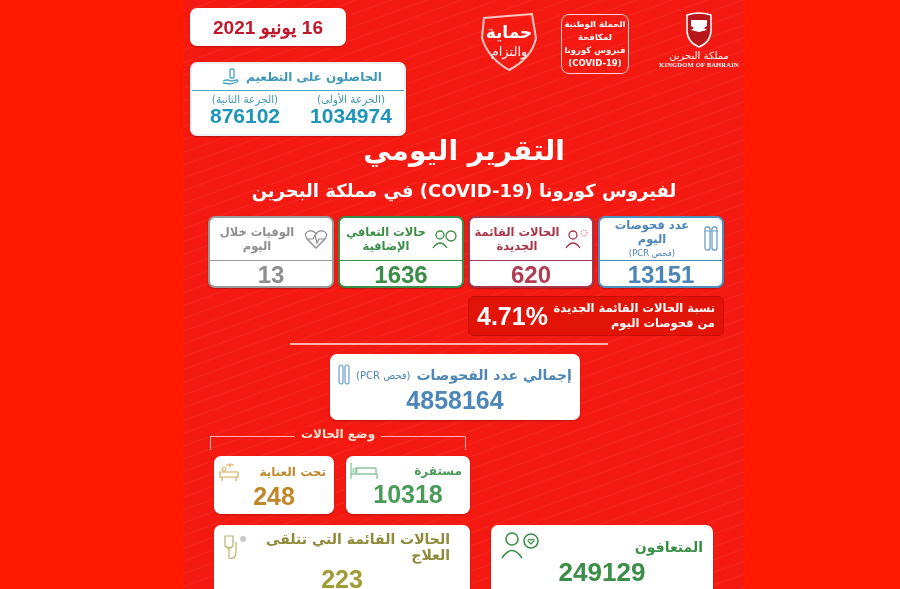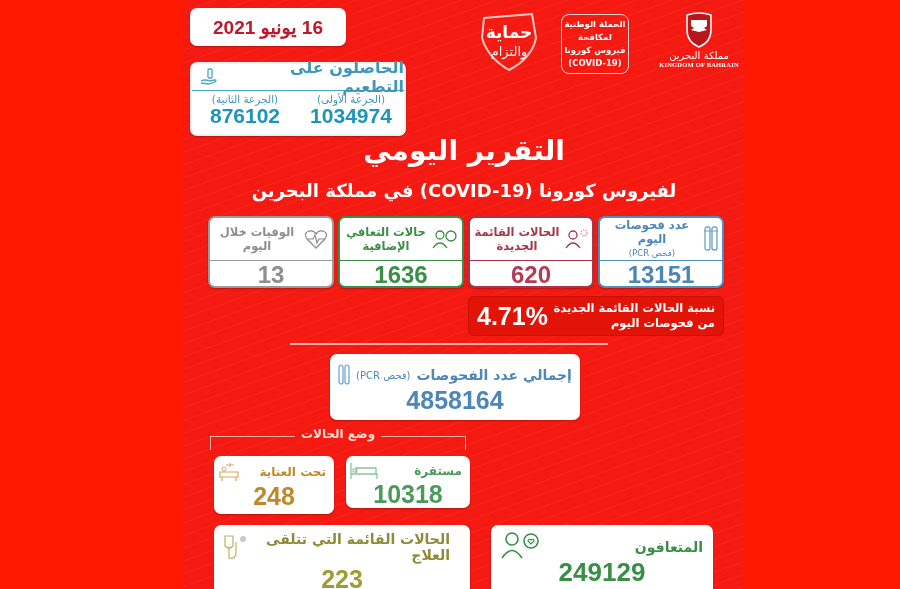--- a/index.html
+++ b/index.html
@@ -22,21 +22,21 @@
     }
     .ar { direction: rtl; }
     .num { font-family: "Liberation Sans", sans-serif; font-weight: bold; text-align: center; }
 
     
     .date-card { left: 6px; top: 8px; width: 156px; height: 38px; display:flex; align-items:center; justify-content:center; }
     .date-card span { color: #c0182a; font-weight: bold; font-size: 19px; font-family: "Liberation Sans", sans-serif; direction: rtl; }
 
     
     .vax { left: 6px; top: 62px; width: 216px; height: 74px; border: 2px solid #eaf1f4; }
-    .vax .head { height: 27px; border-bottom: 1.5px solid #4aa5c4; display:flex; align-items:center; justify-content:center; gap:6px; color:#3e97b8; font-size:16px; font-weight:bold;padding-left:8px; }
+    .vax .head { height: 27px; border-bottom: 1.5px solid #4aa5c4; display:flex; align-items:center; justify-content:center; gap:6px; color:#3e97b8; font-size:12px; font-weight:bold;padding-left:8px; }
     .vax .cols { display:flex; direction: rtl; }
     .vax .col { flex:1; text-align:center; }
     .vax .col .lbl { color:#3e97b8; font-size:10.5px; margin-top:2px; }
     .vax .col .val { color:#1d95bb; font-size:21px; line-height:22px; }
 
     
     .himaya { left: 290px; top: 12px; width: 70px; height: 60px; }
     .campaign { left: 377px; top: 14px; width: 68px; height: 60px; border: 1.5px solid #ffd1cc; border-radius: 8px; color:#fff; font-size:8.5px; font-weight:bold; text-align:center; line-height:13px; padding-top:3px; }
     .kingdom { left: 475px; top: 12px; width: 80px; height: 72px; text-align:center; color:#fff; }
     .kingdom .ar-name { font-size: 10px; direction: rtl; margin-top:2px; }
@@ -72,21 +72,21 @@
 
     .total { left: 146px; top: 354px; width: 250px; height: 66px; }
     .total .lbl { direction: rtl; text-align:center; color:#4d86b8; font-weight:bold; font-size:14px; margin-top:10px; display:flex; justify-content:center; align-items:center; gap:6px; }
     .total .lbl small { font-size:10px; font-weight:normal; }
     .total .val { color:#4d86b8; font-size:25px; line-height:28px; }
 
     .status-head { position:absolute; left: 26px; top: 436px; width: 256px; height: 14px; border-top: 1.5px solid #ffb0a8; border-left:1.5px solid #ffb0a8; border-right:1.5px solid #ffb0a8; }
     .status-head span { position:absolute; left: 50%; top: -10px; transform: translateX(-50%); background:#f41a12; padding: 0 6px; color:#ffe4d6; font-size: 12px; font-weight:bold; direction: rtl; white-space:nowrap; }
 
     .icu { left: 30px; top: 456px; width: 120px; height: 58px; }
-    .stable { left: 162px; top: 456px; width: 124px; height: 52px; }
+    .stable { left: 162px; top: 456px; width: 124px; height: 58px; }
     .small .hd { display:flex; justify-content:space-between; align-items:center; padding: 6px 8px 0 4px; direction: rtl; }
     .small .hd .lbl { font-size: 12px; font-weight: bold; }
     .small .val { font-size: 25px; line-height: 28px; }
     .icu .lbl, .icu .val { color: #c0882a; }
     .stable .lbl, .stable .val { color: #4a9b5a; }
 
     .treat { left: 30px; top: 525px; width: 256px; height: 70px; }
     .treat .hd { display:flex; justify-content:space-between; align-items:center; padding: 6px 20px 0 8px; direction: rtl; }
     .treat .lbl { color:#8e8a3a; font-size:14px; font-weight:bold; }
     .treat .val { color:#a19b35; font-size:25px; line-height:32px; }

